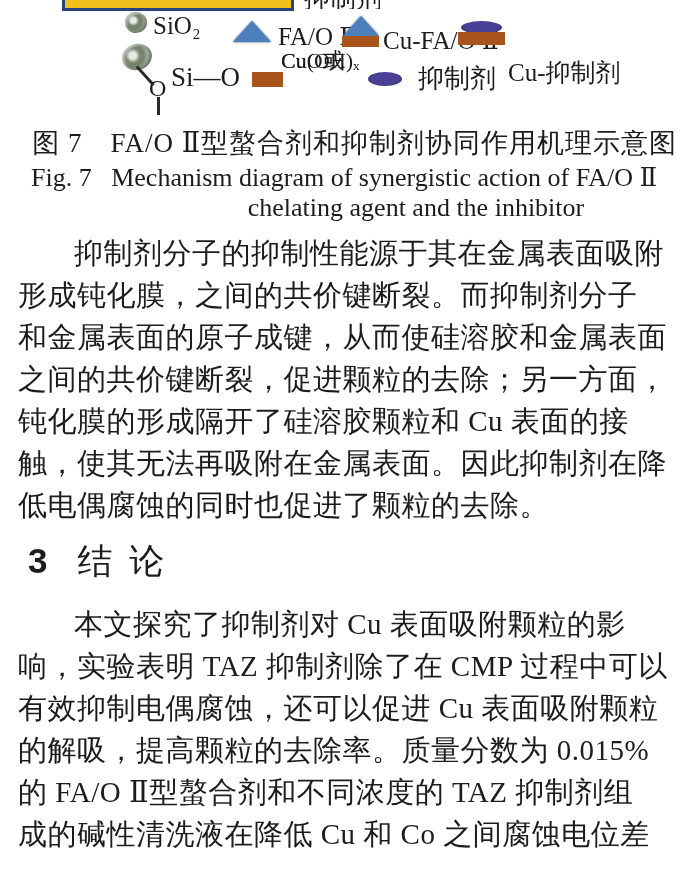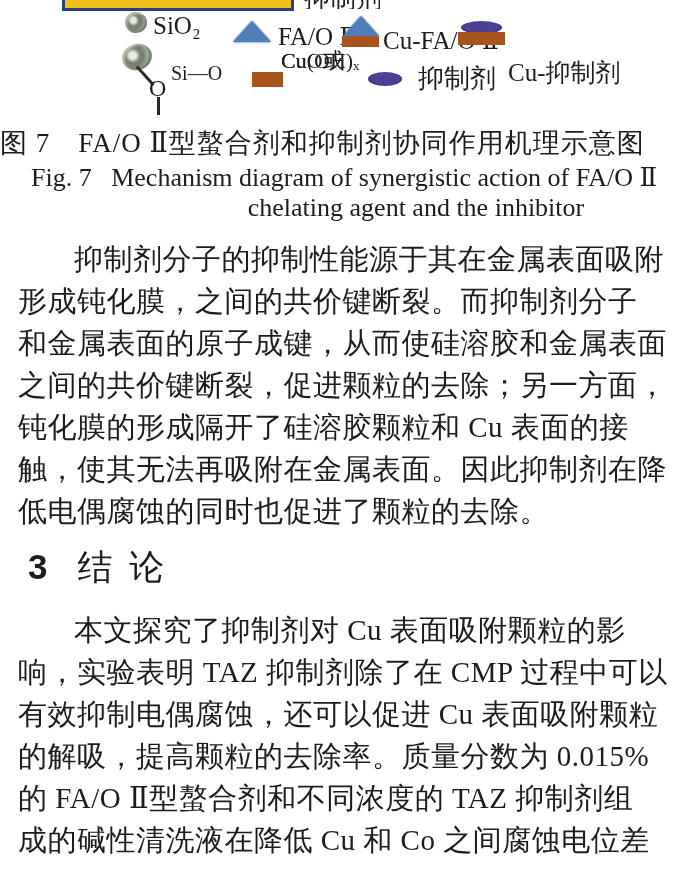--- a/index.html
+++ b/index.html
@@ -30,34 +30,34 @@
     border-right:18px solid transparent;border-bottom:20px solid #4e7fbd;filter:drop-shadow(0 0 1px #2d4d7a);}
   .house-rect{left:342px;top:36px;width:37px;height:11px;background:#a9531d;}
   .lab.cufao2{left:383px;top:26px;font-size:25px;}
   .cuinh-ell{left:461px;top:21px;width:41px;height:13px;border-radius:50%;
     background:radial-gradient(ellipse at 50% 45%, #4a4096 0 55%, #2c2763 100%);}
   .cuinh-rect{left:458px;top:32px;width:47px;height:13px;background:#a9531d;}
   .lab.cuinh{left:508px;top:26px;font-size:25px;margin-top:30px;}
   .bond-diag{left:137px;top:65px;width:25px;height:2.5px;background:#2a2a2a;
     transform:rotate(48deg);transform-origin:left center;}
   .lab.o-atom{left:149px;top:75px;font-size:24px;}
-  .lab.si-o{left:171px;top:62px;font-size:20px;}
+  .lab.si-o{left:171px;top:62px;font-size:27px;}
   .bond-vert{left:157px;top:97px;width:2.5px;height:18px;background:#2a2a2a;}
   .rect2{left:252px;top:72px;width:31px;height:15px;background:#a9531d;}
   .cuo-lab{left:281px;top:51px;width:86px;text-align:center;font-size:22px;line-height:20px;}
   .ell2{left:368px;top:72px;width:34px;height:14px;border-radius:50%;
     background:radial-gradient(ellipse at 50% 45%, #4a4096 0 55%, #2c2763 100%);}
   .lab.inh{left:418px;top:61px;font-size:26px;}
   
-  .cap-cn{text-align:left;font-size:27px;line-height:33px;margin-top:7px;letter-spacing:1px;white-space:pre;}
+  .cap-cn{text-align:right;font-size:27px;line-height:33px;margin-top:7px;letter-spacing:1px;white-space:pre;}
   .cap-en{font-size:26px;line-height:30px;white-space:pre;}
   .cap-en.l1{padding-left:31px;margin-top:3px;}
   .cap-en.l2{padding-left:155px;text-align:center;}
   
-  .bodytext{padding-left:18px;font-size:29px;line-height:42px;margin-top:15px;}
+  .bodytext{padding-left:18px;font-size:29px;line-height:42px;margin-top:9px;}
   .bodytext .line{white-space:pre;letter-spacing:.5px;}
   .bodytext .indent{text-indent:56px;}
   .sec-head{margin-top:10px;padding-left:28px;font-size:35px;line-height:50px;}
   .sec-head .num{font-family:"Liberation Sans","DejaVu Sans",sans-serif;font-weight:600;}
   .sec-head .ttl{margin-left:30px;letter-spacing:4px;}
   .bodytext.p2{margin-top:16px;}
 </style>
 </head>
 <body>
 

